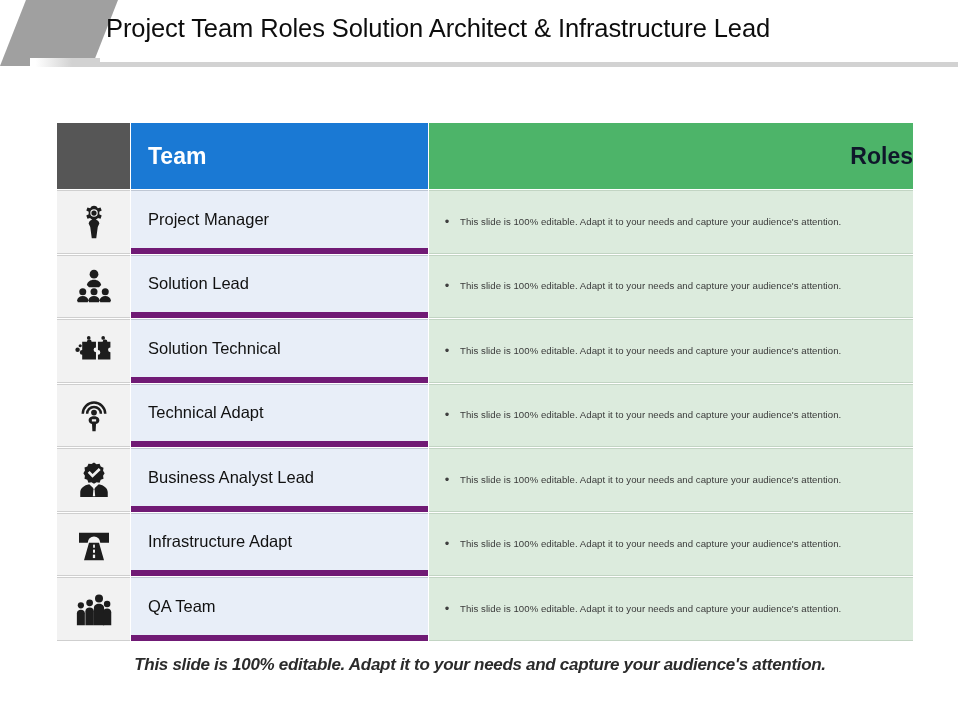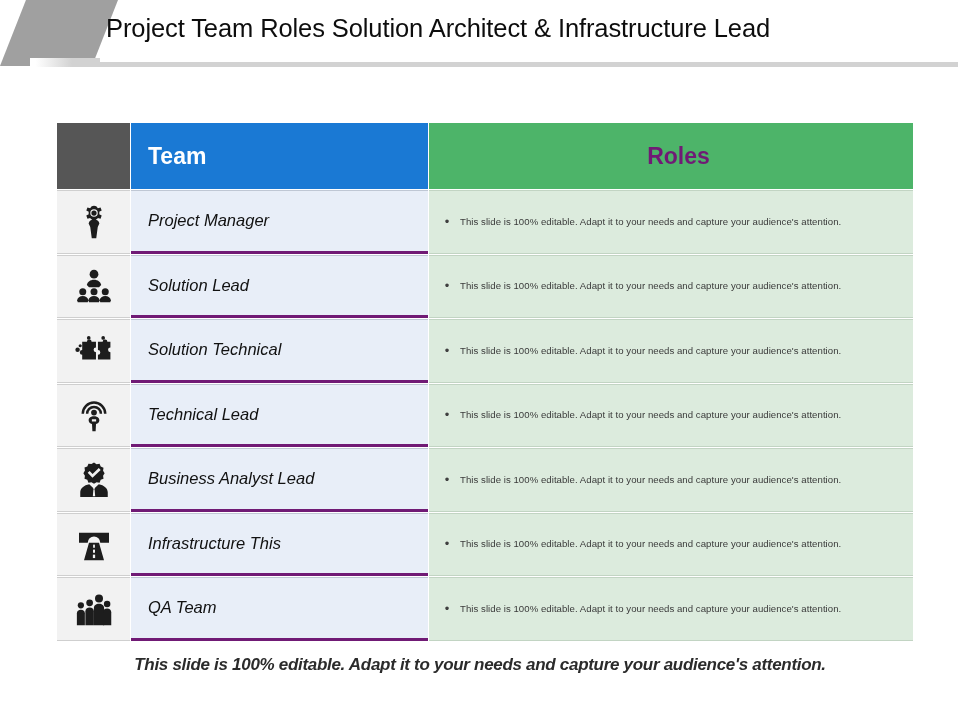--- a/index.html
+++ b/index.html
@@ -79,44 +79,43 @@
     height: 66px;
     color: #ffffff;
     font-size: 23px;
     font-weight: bold;
     text-align: left;
     padding-left: 17px !important;
   }
   .hdr-roles {
     background: #4db469;
     height: 66px;
-    color: #701a75;
+    color: #0f172a;
     font-size: 23px;
     font-weight: bold;
-    text-align: center;
+    text-align: right;
     padding-left: 15px !important;
   }
 
   
   .cell-icon {
     background: #f2f2f2;
     height: 63.5px;
     text-align: center;
     border-top: 1px solid #cfcfcf;
     border-bottom: 1px solid #cfcfcf;
   }
   .cell-team {
     background: #e8eef8;
     height: 63.5px;
     padding-left: 17px !important;
     font-size: 16.5px;
-    font-style: italic;
     color: #111111;
     border-top: 1px solid #bfc7d4;
-    border-bottom: 3px solid #701a75;
+    border-bottom: 6px solid #701a75;
   }
   .cell-roles {
     background: #dcebdd;
     height: 63.5px;
     padding-left: 14px !important;
     border-top: 1px solid #c2d4c3;
     border-bottom: 1px solid #c2d4c3;
   }
   .role-line {
     display: flex;
@@ -254,21 +253,21 @@
               <g fill="none" stroke="#1d1d1d" stroke-width="4">
                 <path d="M14 30a18 18 0 0 1 36 0"></path>
                 <path d="M21 30a11 11 0 0 1 22 0"></path>
               </g>
               <circle cx="32" cy="28" r="4.6" fill="#1d1d1d"></circle>
               <path d="M32 34c-5 0-8.6 2.6-8.6 6.4 0 3 2.2 5.2 5.4 6l.6 11.6h5.2l.6-11.6c3.2-.8 5.4-3 5.4-6 0-3.8-3.6-6.4-8.6-6.4z" fill="#1d1d1d"></path>
               <path d="M28.6 38.8h6.8v3.6h-6.8z" fill="#f2f2f2"></path>
             </svg>
           </span>
         </td>
-        <td class="cell-team">Technical Lead</td>
+        <td class="cell-team">Technical Adapt</td>
         <td class="cell-roles">
           <div class="role-line">
             <span class="role-bullet">•</span>
             <span class="role-text">This slide is 100% editable.  Adapt it to your needs and capture your audience's attention.</span>
           </div>
         </td>
       </tr>
 
       <tr>
         <td class="cell-icon">
@@ -298,21 +297,21 @@
               <path d="M8 14h48v16H42a10 10 0 0 0-20 0H8z"></path>
               <path d="M24 30h16l8 28H16z"></path>
               <g fill="#f2f2f2">
                 <rect x="30.6" y="33" width="2.8" height="5"></rect>
                 <rect x="30.4" y="41" width="3.2" height="5"></rect>
                 <rect x="30.2" y="49" width="3.6" height="5.5"></rect>
               </g>
             </svg>
           </span>
         </td>
-        <td class="cell-team">Infrastructure This</td>
+        <td class="cell-team">Infrastructure Adapt</td>
         <td class="cell-roles">
           <div class="role-line">
             <span class="role-bullet">•</span>
             <span class="role-text">This slide is 100% editable.  Adapt it to your needs and capture your audience's attention.</span>
           </div>
         </td>
       </tr>
 
       <tr>
         <td class="cell-icon">

